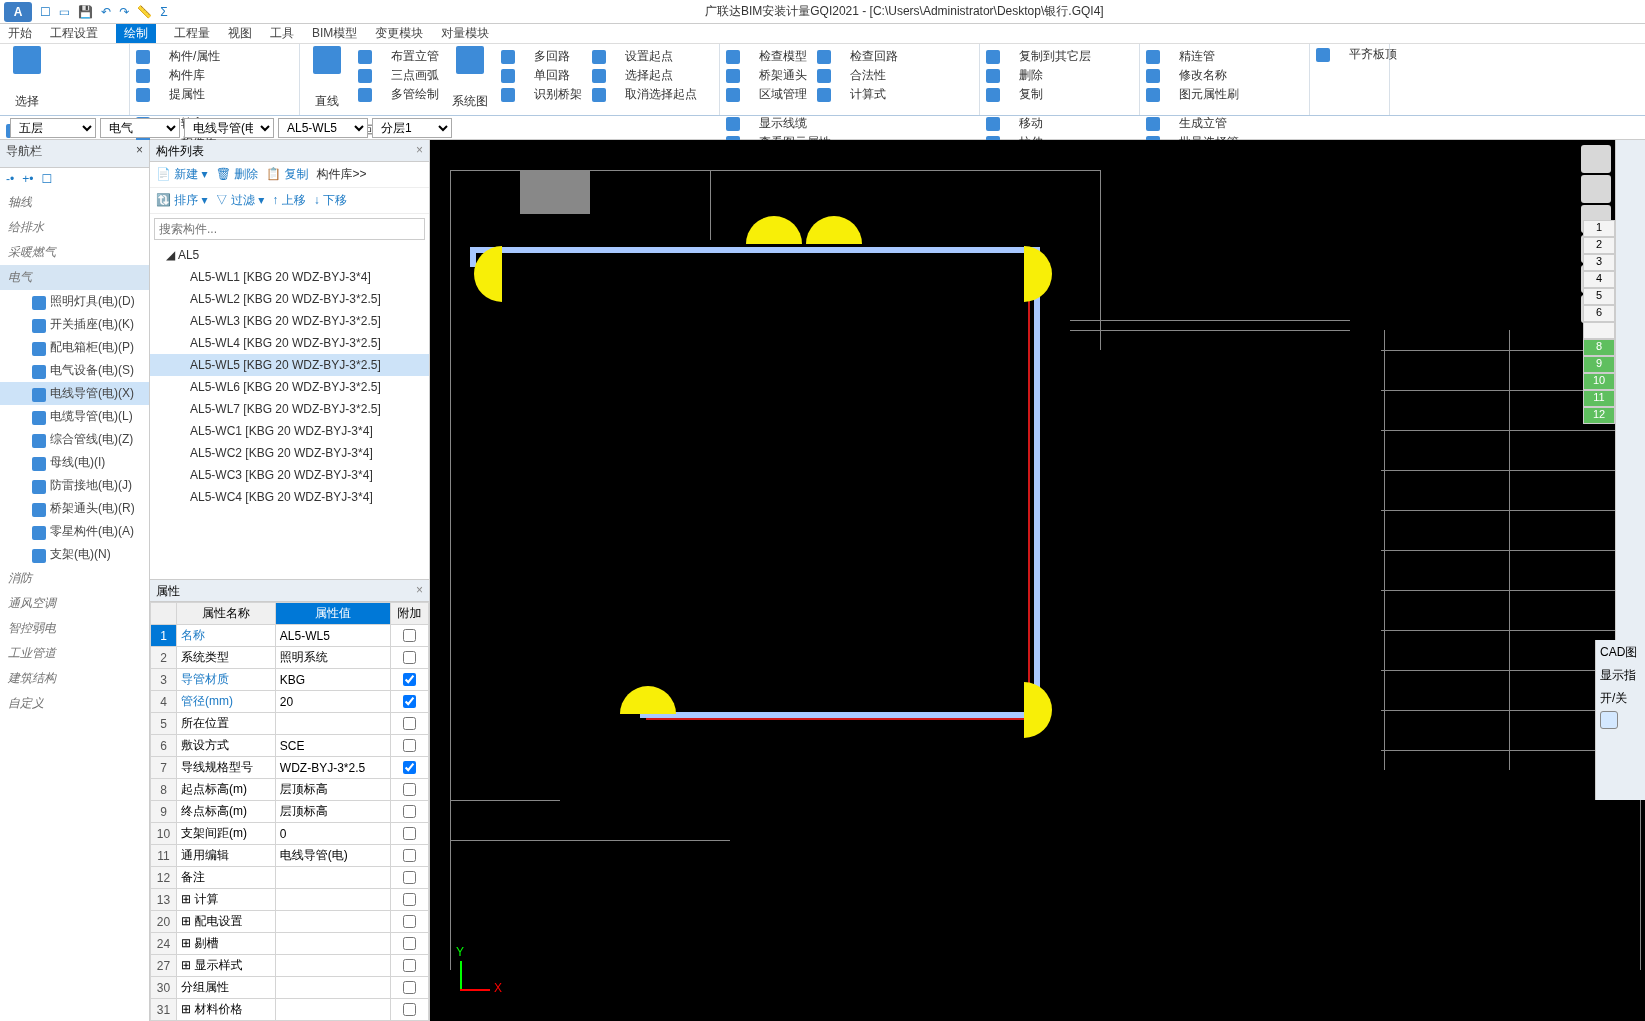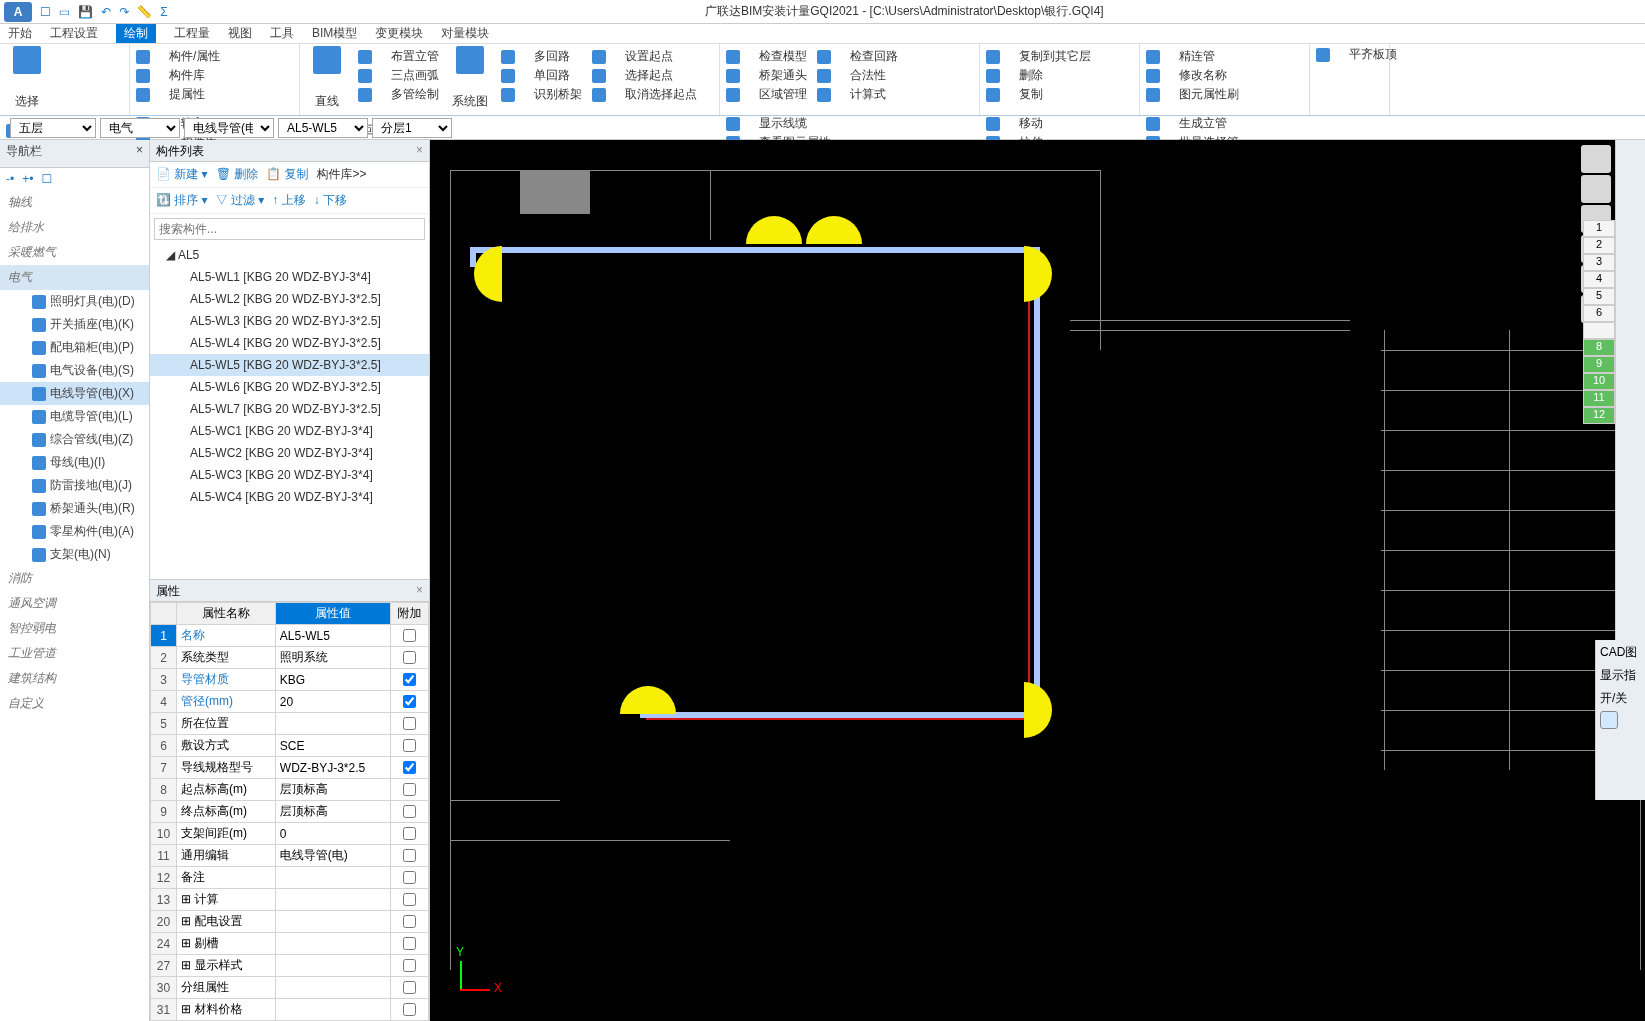--- a/index.html
+++ b/index.html
@@ -21,21 +21,21 @@
 .ribbon .big { flex-direction: column; align-items: center; width: 42px; }
 .ribbon .big .ic { width: 28px; height: 28px; }
 .selectbar { height: 24px; background: #fff; display: flex; align-items: center; border-bottom: 1px solid #ccc; gap: 4px; padding: 0 10px; }
 .selectbar select, .selectbar input { height: 20px; border: 1px solid #aaa; padding: 0 4px; background: #fff; }
 .main { display: flex; height: calc(100% - 140px); }
 .nav { width: 150px; background: #fff; border-right: 1px solid #ccc; overflow: auto; }
 .nav .nav-hdr { height: 28px; background: #e8eef4; border-bottom: 1px solid #ccc; padding: 3px 6px; color: #444; display: flex; justify-content: space-between; }
 .nav .nav-tb { padding: 4px 6px; color: #1e7bc5; display: flex; gap: 8px; }
 .nav .cat { padding: 4px 8px; color: #737373; cursor: pointer; font-style: italic; }
 .nav .cat.sel { background: #d6e5f3; }
-.nav .sub { padding: 3px 8px 3px 32px; color: #444; display: flex; align-items: center; gap: 4px; }
+.nav .sub { padding: 3px 8px 3px 32px; color: #444; display: flex; align-items: flex-end; gap: 4px; }
 .nav .sub .sic { width: 14px; height: 14px; background: #3d8bd8; border-radius: 2px; }
 .nav .sub.sel { background: #cde3f8; }
 .comp { width: 280px; background: #fff; border-right: 1px solid #ccc; display: flex; flex-direction: column; }
 .panel-hdr { height: 22px; background: #e8eef4; border-bottom: 1px solid #ccc; padding: 3px 6px; display: flex; justify-content: space-between; }
 .panel-hdr .x { color: #888; }
 .comp .tb { padding: 4px 6px; display: flex; gap: 8px; flex-wrap: wrap; color: #333; border-bottom: 1px solid #eee; }
 .comp .tb .lnk { color: #1e7bc5; }
 .comp .search { margin: 4px; }
 .comp .search input { width: 100%; height: 22px; border: 1px solid #ccc; padding: 0 4px; }
 .comp .list { flex: 1; overflow: auto; }

